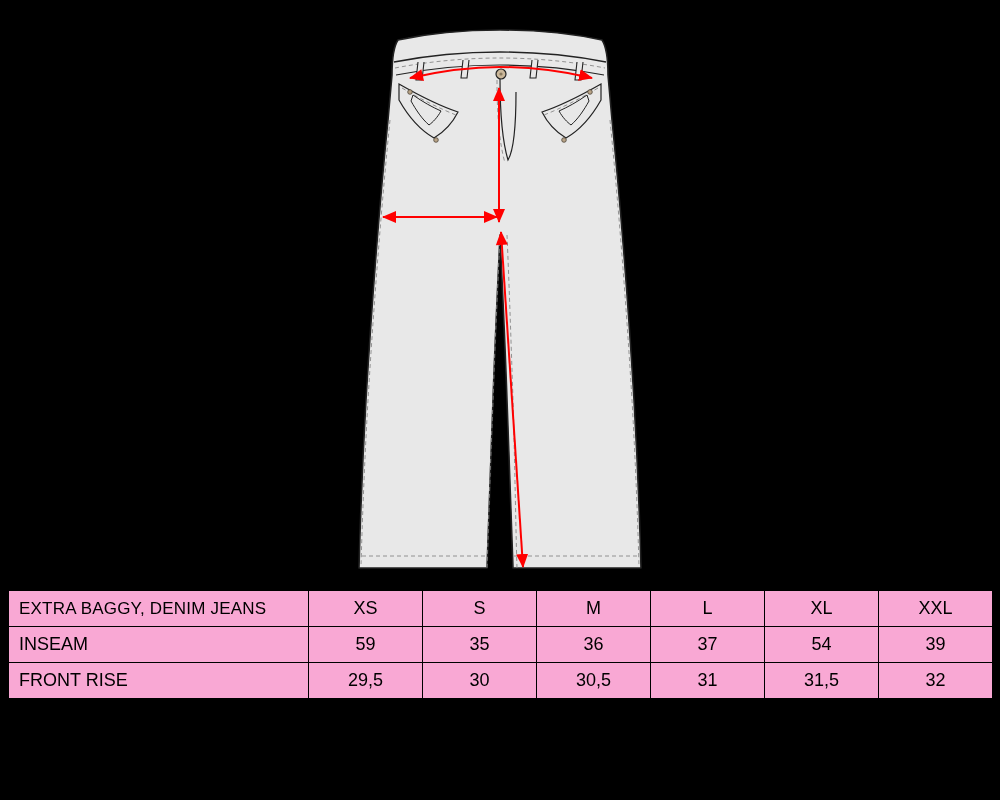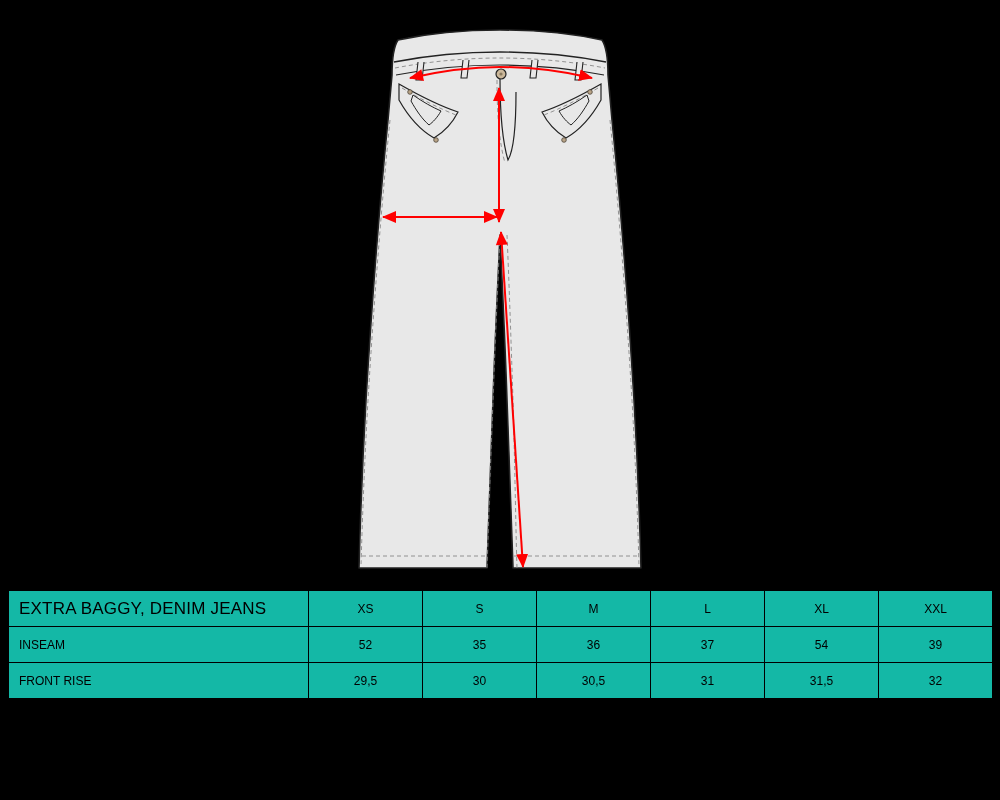--- a/index.html
+++ b/index.html
@@ -25,27 +25,27 @@
     top: 0;
     width: 1000px;
     height: 590px;
   }
   .size-table {
     position: absolute;
     left: 8px;
     top: 590px;
     width: 984px;
     border-collapse: collapse;
-    background: #14b8a6;
+    background: #f9a8d4;
     table-layout: fixed;
   }
   .size-table td {
     border: 1px solid #000000;
     height: 36px;
-    font-size: 12px;
+    font-size: 18px;
     color: #000000;
     text-align: center;
     padding: 0 4px;
     box-sizing: border-box;
   }
   .size-table td.rowhead {
     text-align: left;
     padding-left: 10px;
   }
   .size-table tr:first-child td.rowhead {
@@ -160,21 +160,21 @@
         <td class="rowhead">EXTRA BAGGY, DENIM JEANS</td>
         <td>XS</td>
         <td>S</td>
         <td>M</td>
         <td>L</td>
         <td>XL</td>
         <td>XXL</td>
       </tr>
       <tr>
         <td class="rowhead">INSEAM</td>
-        <td>52</td>
+        <td>59</td>
         <td>35</td>
         <td>36</td>
         <td>37</td>
         <td>54</td>
         <td>39</td>
       </tr>
       <tr>
         <td class="rowhead">FRONT RISE</td>
         <td>29,5</td>
         <td>30</td>

